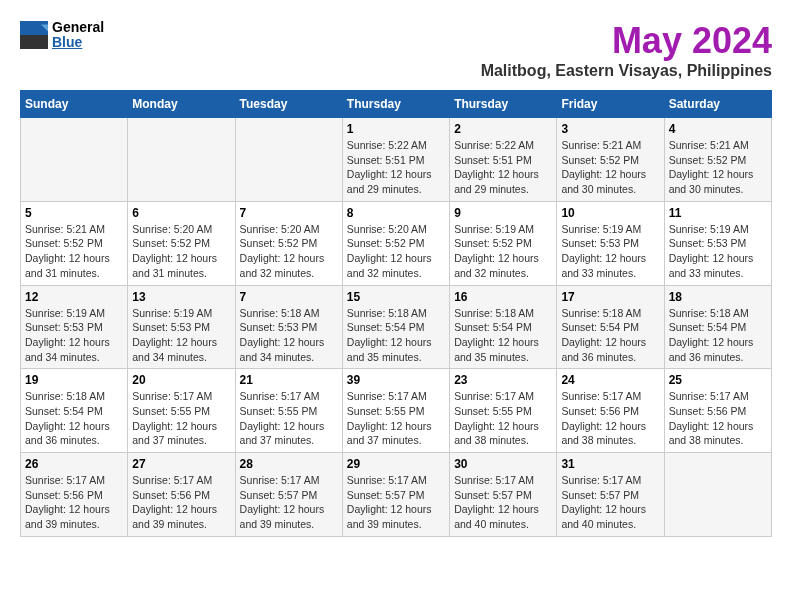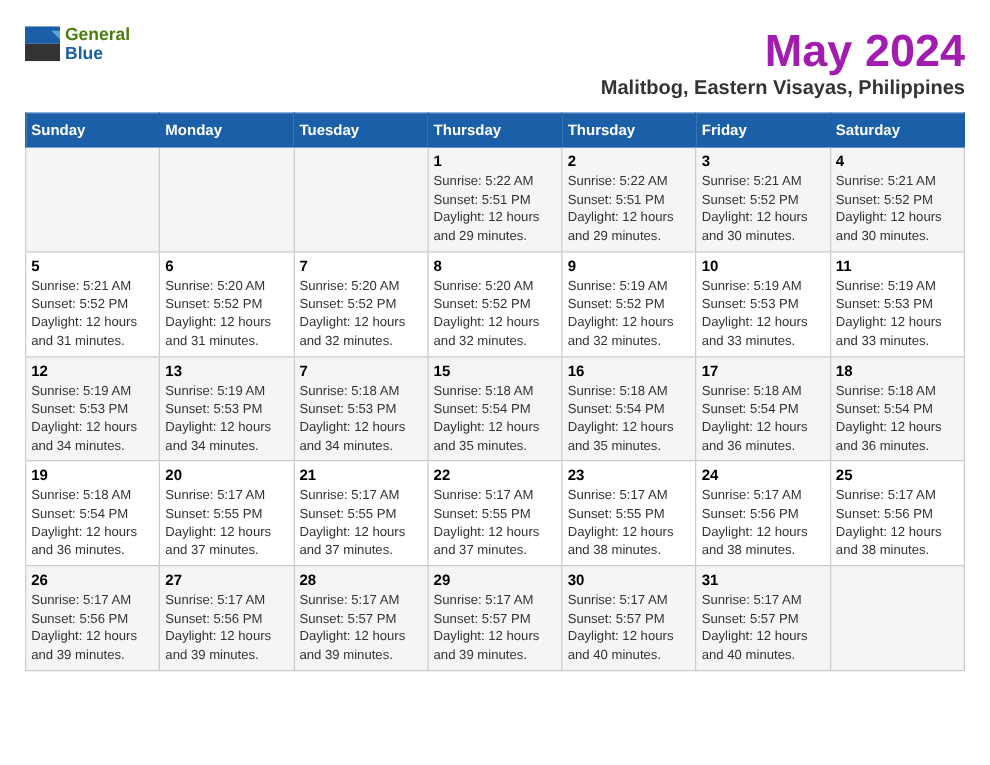--- a/index.html
+++ b/index.html
@@ -21,22 +21,22 @@
       align-items: center;
       gap: 4px;
     }
     .logo-text {
       display: flex;
       flex-direction: column;
       font-size: 14px;
       font-weight: bold;
       line-height: 1.1;
     }
-    .logo-text .general { color: #4d7c0f; }
-    .logo-text .blue { color: #1a5fa8; }
+    .logo-text .general { color: #000000; }
+    .logo-text .blue { color: #1a5fa8; text-decoration: underline; }
     .logo-icon {
       width: 28px;
       height: 28px;
     }
     .title-area {
       text-align: right;
     }
     .title-area h1 {
       font-size: 36px;
       font-weight: bold;
@@ -211,21 +211,21 @@
         </td>
         <td>
           <span class="day-number">20</span>
           <div class="day-info">Sunrise: 5:17 AM<br>Sunset: 5:55 PM<br>Daylight: 12 hours and 37 minutes.</div>
         </td>
         <td>
           <span class="day-number">21</span>
           <div class="day-info">Sunrise: 5:17 AM<br>Sunset: 5:55 PM<br>Daylight: 12 hours and 37 minutes.</div>
         </td>
         <td>
-          <span class="day-number">22</span>
+          <span class="day-number">39</span>
           <div class="day-info">Sunrise: 5:17 AM<br>Sunset: 5:55 PM<br>Daylight: 12 hours and 37 minutes.</div>
         </td>
         <td>
           <span class="day-number">23</span>
           <div class="day-info">Sunrise: 5:17 AM<br>Sunset: 5:55 PM<br>Daylight: 12 hours and 38 minutes.</div>
         </td>
         <td>
           <span class="day-number">24</span>
           <div class="day-info">Sunrise: 5:17 AM<br>Sunset: 5:56 PM<br>Daylight: 12 hours and 38 minutes.</div>
         </td>

